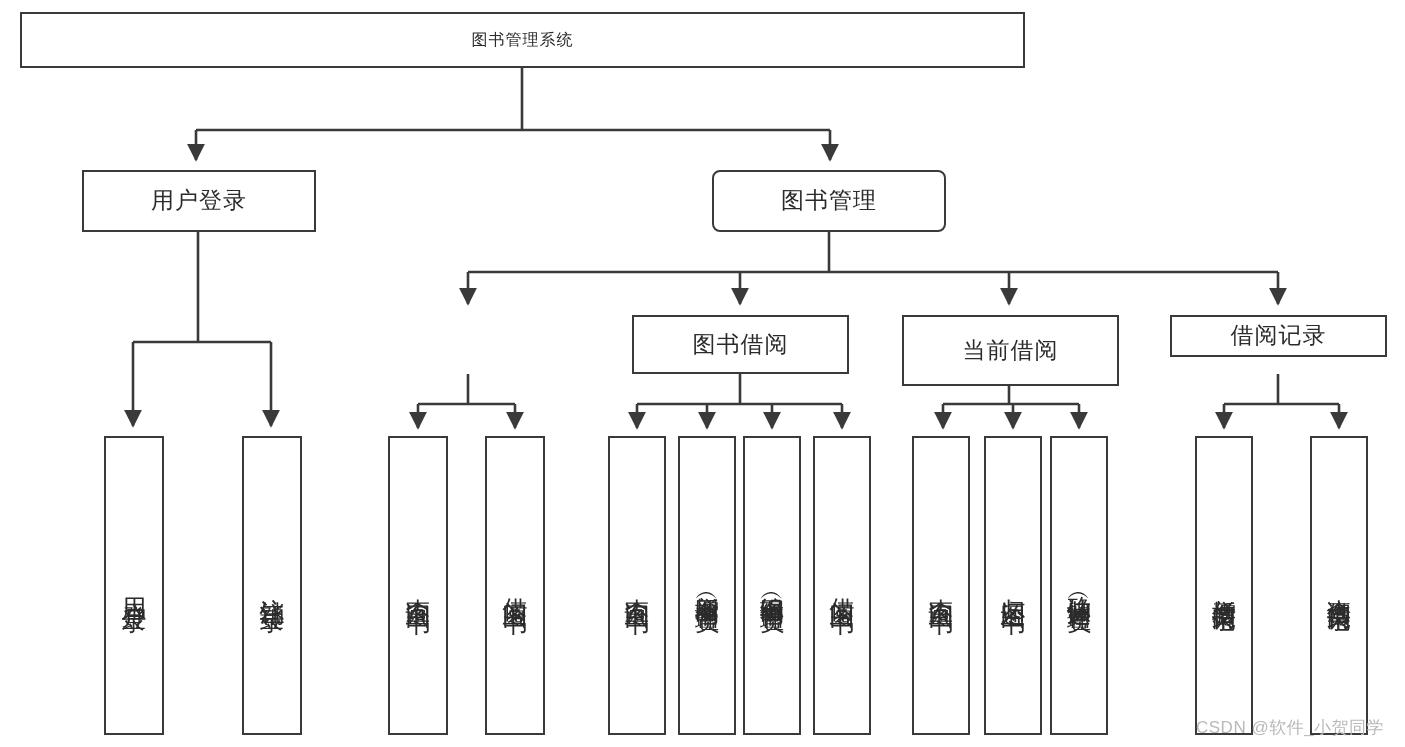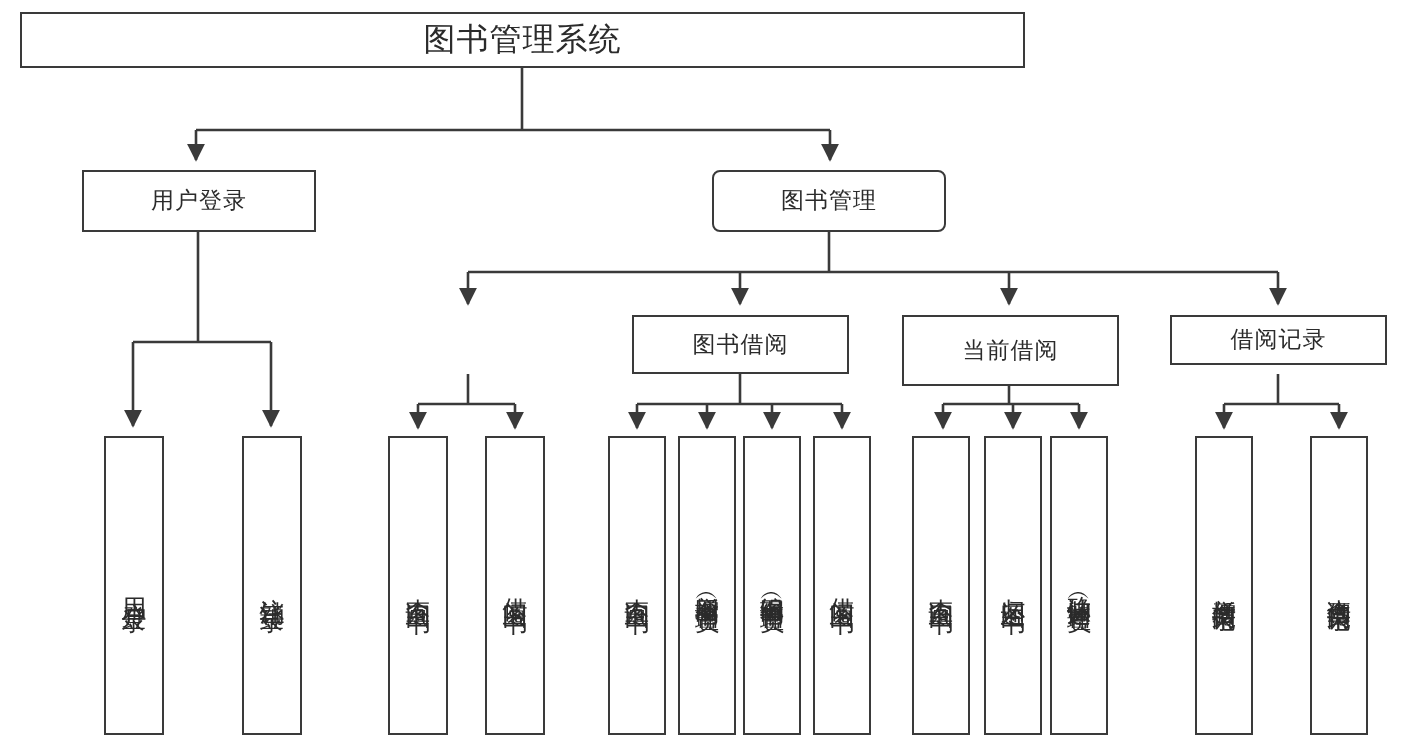--- a/index.html
+++ b/index.html
@@ -42,21 +42,21 @@
     display: block;
     line-height: 1.12;
   }
   
   .node.h .node-label {
     font-size: 23px;
     letter-spacing: 1px;
     white-space: nowrap;
   }
   .node.root .node-label {
-    font-size: 32px;
+    font-size: 16px;
   }
   
   .node.v {
     align-items: center;
     justify-content: center;
   }
   .node.v .node-label {
     writing-mode: vertical-rl;
     text-orientation: upright;
     font-size: 25px;
@@ -145,21 +145,21 @@
 
 
   <div class="node h" style="left:632px; top:315px; width:217px; height:59px;justify-content:center;">
     <span class="node-label">图书借阅</span>
   </div>
 
   <div class="node h" style="left:902px; top:315px; width:217px; height:71px;">
     <span class="node-label">当前借阅</span>
   </div>
 
-  <div class="node h" style="left:1170px; top:315px; width:217px; height:50px;">
+  <div class="node h" style="left:1170px; top:315px; width:217px; height:42px;">
     <span class="node-label">借阅记录</span>
   </div>
 
   <div class="node v" style="left:104px; top:436px; width:60px; height:299px;">
     <span class="node-label">用户登录</span>
   </div>
 
   <div class="node v" style="left:242px; top:436px; width:60px; height:299px;">
     <span class="node-label">注销登录</span>
   </div>
@@ -201,14 +201,15 @@
   </div>
 
   <div class="node v narrow" style="left:1195px; top:436px; width:58px; height:299px;">
     <span class="node-label">新增借阅记录</span>
   </div>
 
   <div class="node v narrow" style="left:1310px; top:436px; width:58px; height:299px;">
     <span class="node-label">查询借阅记录</span>
   </div>
 
+  <div class="watermark" style="left:1196px; top:716px;">CSDN @软件_小贺同学</div>
 
 </div>
 
 </body></html>

